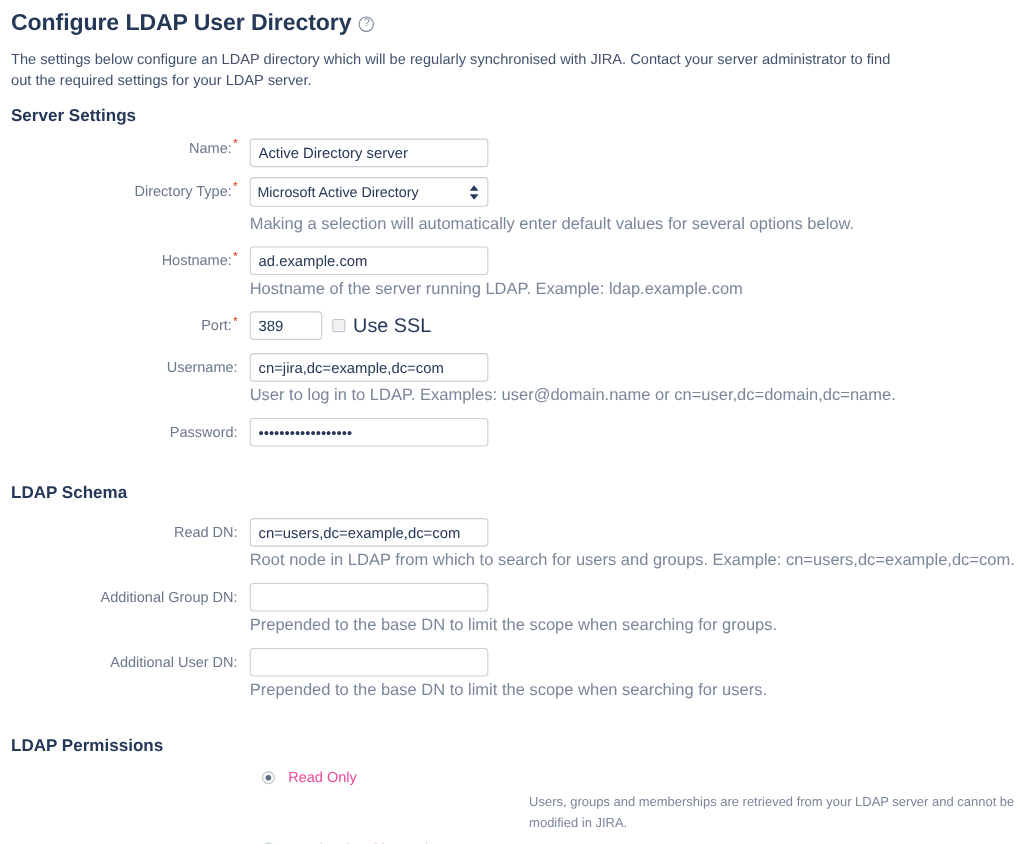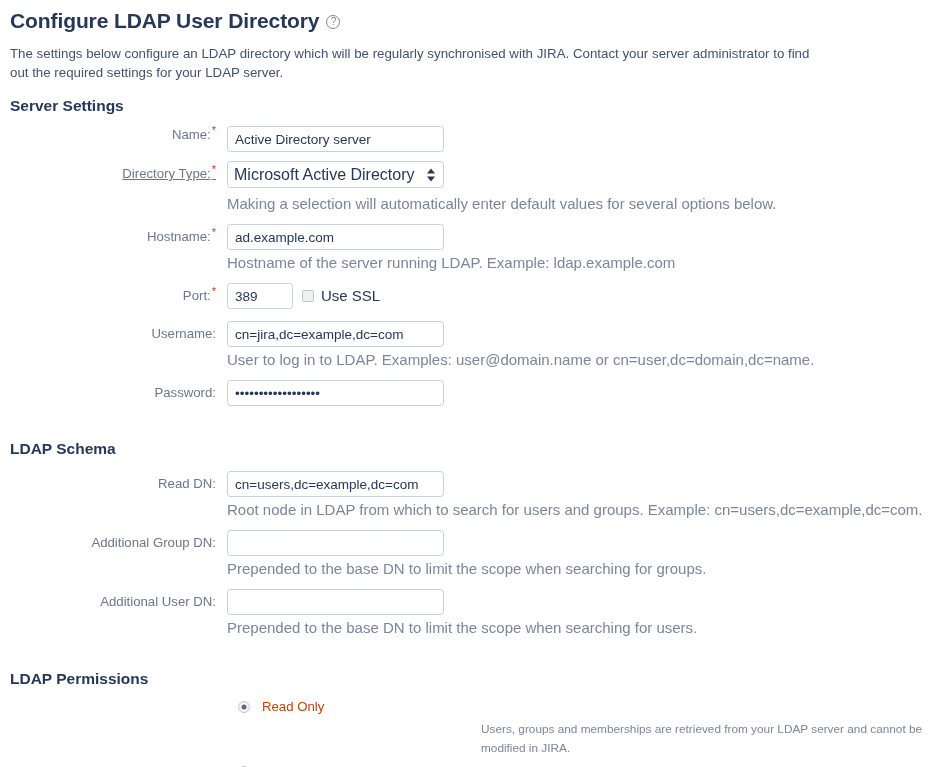--- a/index.html
+++ b/index.html
@@ -101,21 +101,21 @@
     background: #fff;
     outline: none;
     line-height: 24px;
   }
   input::placeholder { color: #a5adba; }
 
   .port-input { width: 66px !important; }
 
   select.dirtype {
     font-family: "Liberation Sans", sans-serif;
-    font-size: 16px;
+    font-size: 13px;
     color: #253858;
     border: 1px solid #c9cdd5;
     border-radius: 3.5px;
     height: 27px;
     padding: 0 24px 0 6px;
     width: 217px;
     background: #fff;
     -webkit-appearance: none;
     appearance: none;
     outline: none;
@@ -158,21 +158,21 @@
   .checkbox-box {
     width: 12px;
     height: 12px;
     border: 1px solid #c1c7d0;
     border-radius: 2px;
     background: #f0f1f3;
     display: inline-block;
     flex: 0 0 auto;
   }
   .checkbox-label {
-    font-size: 15px;
+    font-size: 18px;
     color: #253858;
     line-height: 16px;
   }
 
   
   .radio-group { margin-left: 228px; }
   .radio-item { display: flex; align-items: flex-start; }
   .radio-circle {
     width: 12px;
     height: 12px;
@@ -189,21 +189,21 @@
     left: 50%;
     top: 50%;
     transform: translate(-50%, -50%);
     width: 5px;
     height: 5px;
     border-radius: 50%;
     background: #5e6c84;
   }
   .radio-label {
     font-size: 13.2px;
-    color: #c2410c;
+    color: #ec4899;
     line-height: 16px;
     margin-left: 12px;
   }
   .radio-desc {
     font-size: 11.8px;
     color: #7a869a;
     line-height: 19px;
     margin-left: 243px;
     max-width: 690px;
   }
@@ -223,21 +223,21 @@
   <h2 class="section-heading" style="margin-top:14px;">Server Settings</h2>
 
   <div class="form-row" style="margin-top:10px;">
     <div class="form-label"><span>Name:</span><span class="req">*</span></div>
     <div class="field-col">
       <input type="text" value="Active Directory server" style="">
     </div>
   </div>
 
   <div class="form-row" style="margin-top:9px;">
-    <div class="form-label" style="padding-top:4px;text-decoration:underline;"><span>Directory Type:</span><span class="req">*</span></div>
+    <div class="form-label" style="padding-top:4px;"><span>Directory Type:</span><span class="req">*</span></div>
     <div class="field-col">
       <span class="select-wrap">
         <select class="dirtype">
           <option>Microsoft Active Directory</option>
         </select>
         <span class="select-arrows"></span>
       </span>
       <div class="help-text" style="margin-top:8px;">Making a selection will automatically enter default values for several options below.</div>
     </div>
   </div>

